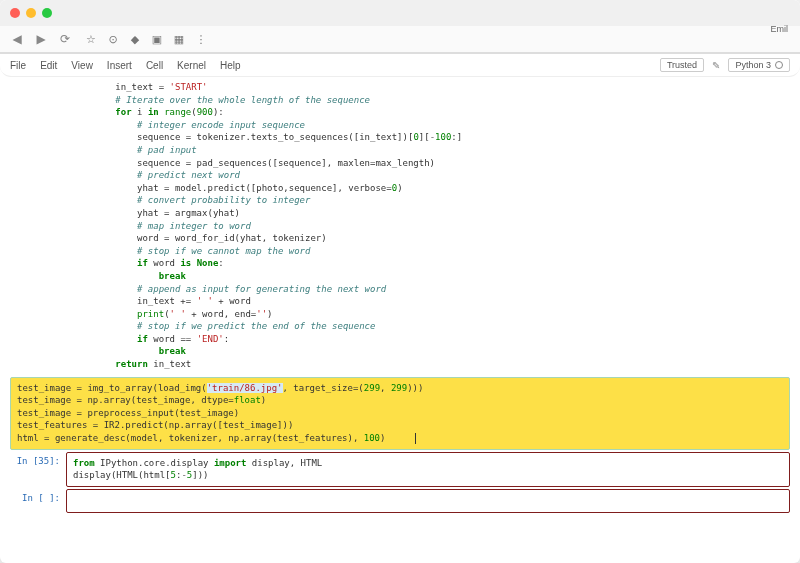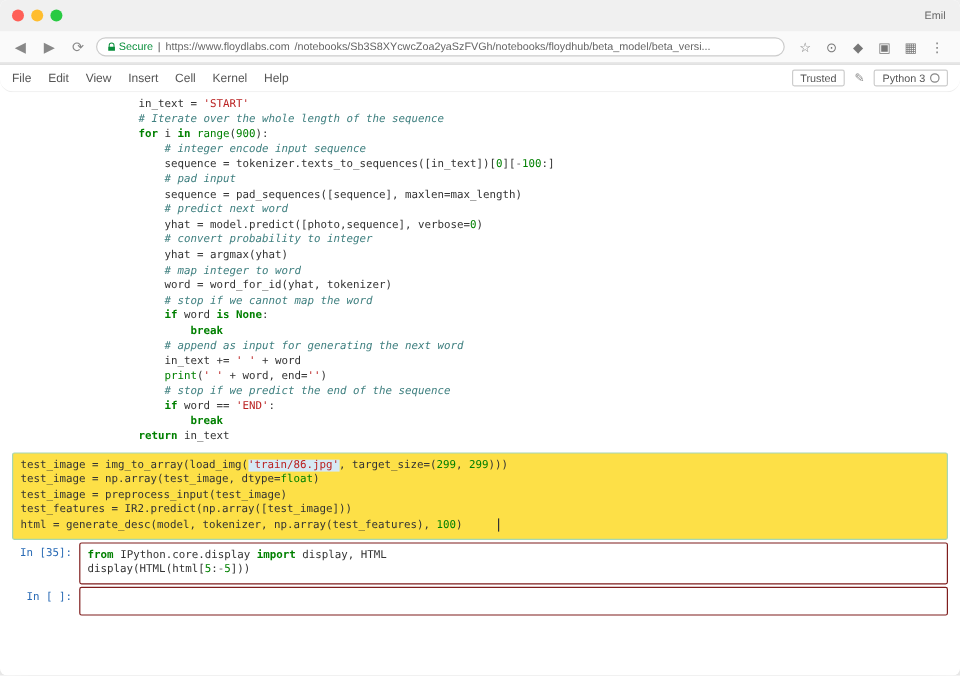--- a/index.html
+++ b/index.html
@@ -15,21 +15,21 @@
     .tab { display: flex; align-items: center; gap: 6px; background: #fff; padding: 4px 12px; border-radius: 4px 4px 0 0; font-size: 10px; color: #555; border: 1px solid #ddd; border-bottom: none; }
     .tab-close { color: #888; cursor: pointer; font-size: 11px; }
     .addr-row { display: flex; align-items: center; padding: 4px 8px; gap: 6px; background: #fafafa; border-bottom: 1px solid #ddd; }
     .nav-btn { width: 18px; height: 18px; display: flex; align-items: center; justify-content: center; color: #888; font-size: 12px; cursor: pointer; }
     .addr-bar { flex: 1; display: flex; align-items: center; gap: 4px; background: #fff; border: 1px solid #ccc; border-radius: 12px; padding: 2px 8px; font-size: 9px; color: #555; overflow: hidden; white-space: nowrap; }
     .secure { color: #0a8f3c; font-size: 9px; display: flex; align-items: center; gap: 2px; }
     .lock-icon { width: 8px; height: 8px; }
     .url-text { color: #666; overflow: hidden; text-overflow: ellipsis; }
     .right-icons { display: flex; gap: 8px; padding: 0 4px; }
     .right-icon { width: 14px; height: 14px; display: flex; align-items: center; justify-content: center; color: #777; font-size: 11px; }
-    .user-label { position: absolute; top: 8px; right: 12px; font-size: 9px; color: #666; }
+    .user-label { position: absolute; top: 24px; right: 12px; font-size: 9px; color: #666; }
     .jupyter-menu { display: flex; padding: 4px 10px; gap: 14px; font-size: 10px; color: #555; border-bottom: 1px solid #eee; align-items: center; border-radius: 11px; }
     .jupyter-menu span { cursor: pointer; }
     .menu-right { margin-left: auto; display: flex; gap: 8px; align-items: center; }
     .trusted { border: 1px solid #ccc; padding: 1px 6px; border-radius: 2px; font-size: 9px; }
     .pencil-icon { color: #888; font-size: 10px; }
     .kernel-badge { border: 1px solid #ccc; padding: 1px 6px; border-radius: 2px; font-size: 9px; display: flex; align-items: center; gap: 4px; }
     .kernel-dot { width: 8px; height: 8px; border: 1px solid #888; border-radius: 50%; }
     .notebook { padding: 4px 10px; overflow-y: auto; height: calc(100% - 92px); }
     .cell { display: flex; margin-bottom: 2px; }
     .cell.selected .cell-body { border-left: 3px solid #42a65f; background: #fde047; }
@@ -55,31 +55,20 @@
   <div class="chrome-header">
     <div class="mac-dots">
       <div class="dot red"></div>
       <div class="dot yellow"></div>
       <div class="dot green"></div>
     </div>
     <div class="addr-row">
       <div class="nav-btn">◀</div>
       <div class="nav-btn">▶</div>
       <div class="nav-btn">⟳</div>
-      <div class="addr-bar">
-        <span class="secure">
-          <svg class="lock-icon" viewBox="0 0 10 10">
-              <path fill="#0a8f3c" d="M2 5V3.5a3 3 0 016 0V5h.5v4h-7V5H2zm1 0h4V3.5a2 2 0 00-4 0V5z"></path>
-            </svg>
-          <span>Secure</span>
-        </span>
-        <span>|</span>
-        <span class="url-text">https://www.floydlabs.com</span>
-          <span class="url-text">/notebooks/Sb3S8XYcwcZoa2yaSzFVGh/notebooks/floydhub/beta_model/beta_versi...</span>
-      </div>
       <div class="right-icons">
         <div class="right-icon">☆</div>
         <div class="right-icon">⊙</div>
         <div class="right-icon">◆</div>
         <div class="right-icon">▣</div>
         <div class="right-icon">▦</div>
         <div class="right-icon">⋮</div>
       </div>
     </div>
   </div>

